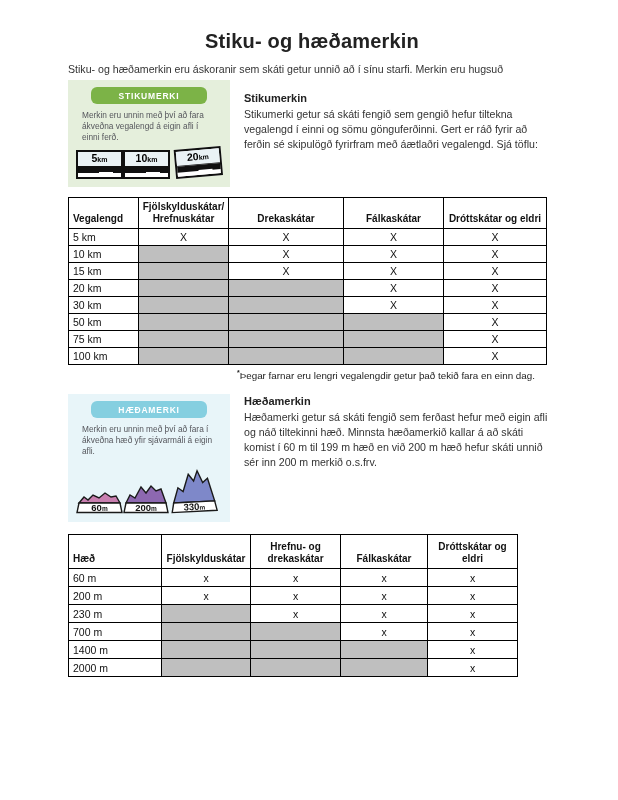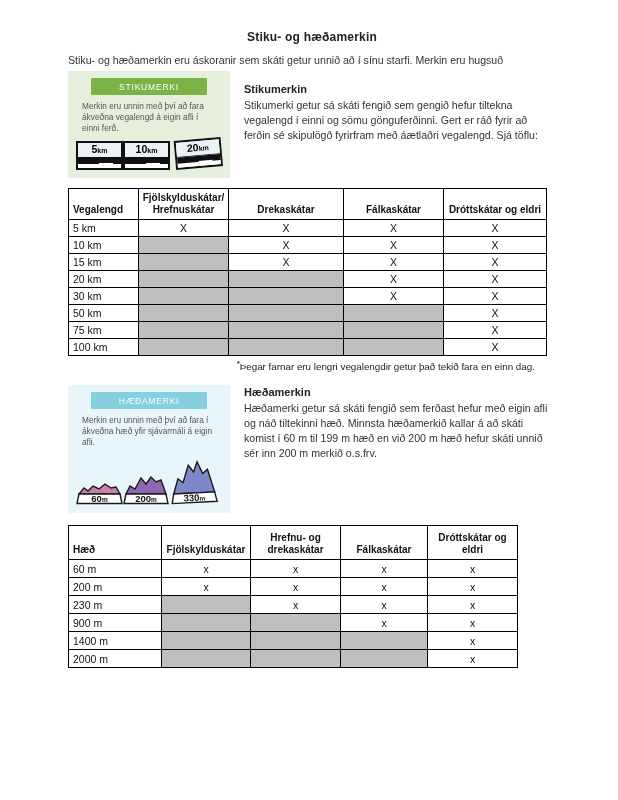--- a/index.html
+++ b/index.html
@@ -8,36 +8,36 @@
   }
   *{box-sizing:border-box; margin:0; padding:0;}
   html,body{background:#fff;}
   body{
     width:618px; height:800px; overflow:hidden;
     font-family:"Liberation Sans", sans-serif; color:#2b2b2b;
     position:relative;
   }
   .page{ padding:30px 62px 0 68px; }
 
-  h1.title{ font-size:12px; text-align:center; color:#222; margin-bottom:10px; letter-spacing:.2px;}
+  h1.title{ font-size:20px; text-align:center; color:#222; margin-bottom:10px; letter-spacing:.2px;}
 
   .intro-line1{ font-size:10.6px; white-space:nowrap; margin-bottom:5px; color:#333;}
 
   .two-col{ display:flex; align-items:flex-start; }
   .right-col{ flex:1; padding-left:14px; font-size:10.6px; line-height:15px; color:#333;}
   .right-col .gap{ height:11px; }
   .sec-heading{ font-weight:bold; font-size:11px; color:#222; margin-bottom:1px;}
 
   
   .card{ width:162px; flex:0 0 162px; padding:5px 6px 8px; }
   .card.green{ background:var(--green-bg); min-height:98px;}
   .card.blue{ background:var(--blue-bg); min-height:100px;}
   .card-badge{ display:block; width:116px; margin:2px auto 0; text-align:center;
-    color:#fff; font-weight:normal; font-size:8.5px; letter-spacing:.8px;
-    padding:4px 0 3px; border-radius:1px;}
+    color:#fff; font-weight:bold; font-size:8.5px; letter-spacing:.8px;
+    padding:4px 0 3px; border-radius:6px;}
   .card.green .card-badge{ background:var(--green); }
   .card.blue  .card-badge{ background:var(--blue); }
   .card-desc{ font-size:8.3px; line-height:11px; color:#55565c;
     margin:6px 8px 7px; }
 
   
   .stika-row{ display:flex; align-items:flex-start; padding:0 2px;}
   .stika{ width:50px; border:2px solid #101010; background:#fff; }
   .stika-top{ background:#eaf2f5; text-align:center; font-weight:bold; font-size:10.5px;
     line-height:12px; color:#000; border-bottom:1px solid #101010;}
@@ -252,21 +252,21 @@
           <td>x</td>
         </tr>
         <tr>
           <td class="row-label">230 m</td>
           <td class="shaded"></td>
           <td>x</td>
           <td>x</td>
           <td>x</td>
         </tr>
         <tr>
-          <td class="row-label">900 m</td>
+          <td class="row-label">700 m</td>
           <td class="shaded"></td>
           <td class="shaded"></td>
           <td>x</td>
           <td>x</td>
         </tr>
         <tr>
           <td class="row-label">1400 m</td>
           <td class="shaded"></td>
           <td class="shaded"></td>
           <td class="shaded"></td>

